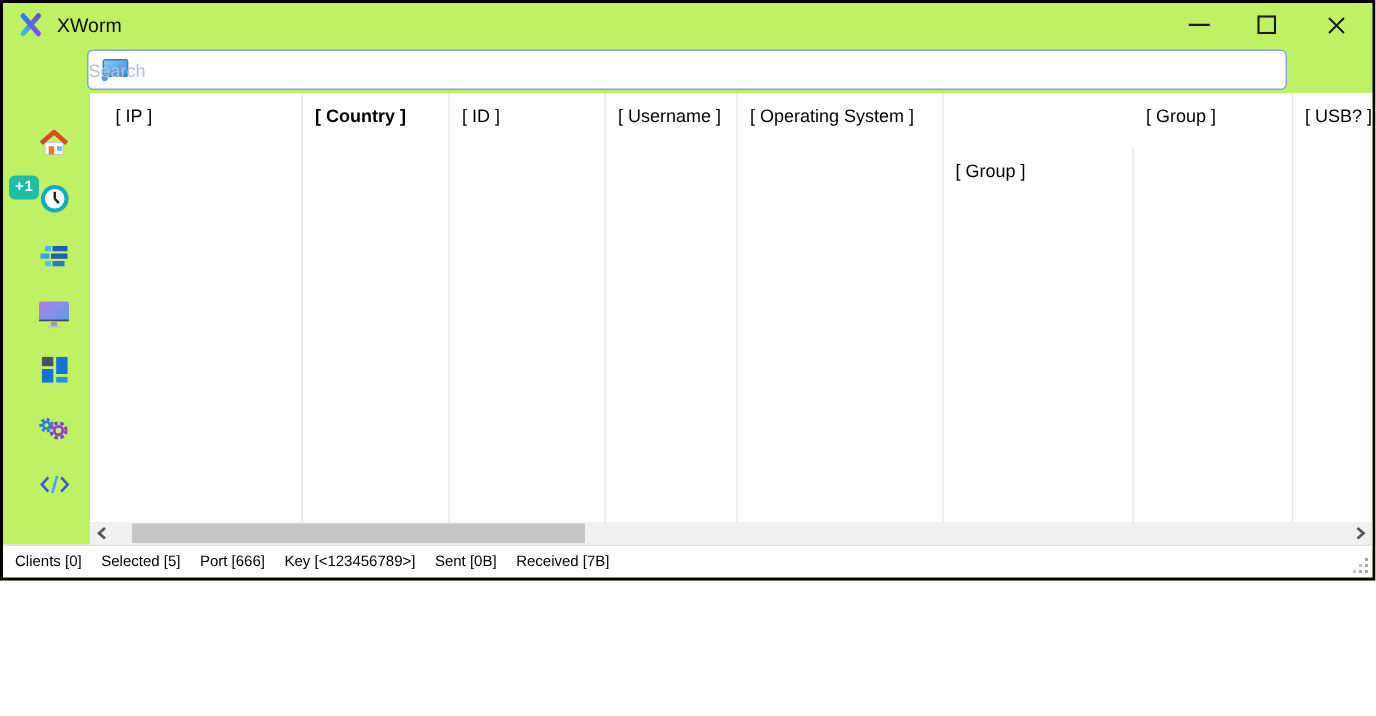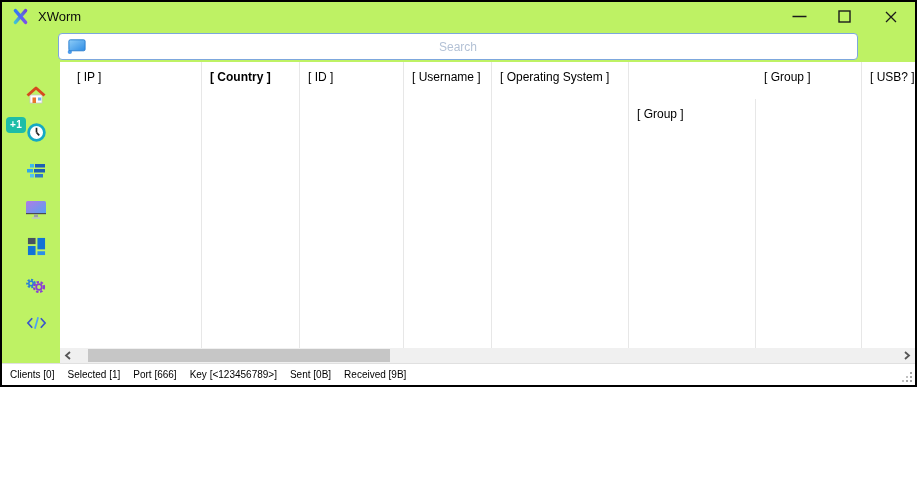--- a/index.html
+++ b/index.html
@@ -14,21 +14,21 @@
   .title-text { margin-left:9px; font-size:13px; color:#0a0a0a; }
   .controls { margin-left:auto; display:flex; align-self:stretch; }
   .ctrl { width:45px; display:flex; align-items:center; justify-content:center; cursor:default; }
   .ctrl:last-child { width:48px; }
 
   
   .search-row { height:31px; flex:0 0 31px; display:flex; align-items:center; padding-left:56px; }
   .search-box { position:relative; width:800px; height:27px; border:1px solid #7da7dd;
                 border-radius:4px; background:#fff; }
   .search-box input { position:absolute; inset:0; width:100%; height:100%; border:0; outline:0;
-                      background:transparent; text-align:center; font-size:12px;
+                      background:transparent; text-align:left; font-size:12px;
                       font-family:"Liberation Sans", sans-serif; color:#334; }
   .search-box input::placeholder { color:#b4c2d6; }
   .search-bubble { position:absolute; left:7px; top:4px; }
 
   
   .main { flex:1 1 auto; display:flex; min-height:0; }
   .sidebar { width:58px; flex:0 0 58px; padding-top:22px; padding-left:10px;
              display:flex; flex-direction:column; align-items:center; gap:17px; }
   .side-item { width:24px; height:21px; position:relative; display:flex;
                align-items:center; justify-content:center; cursor:pointer; }
@@ -223,25 +223,25 @@
             <path d="M2 1 L6 4.5 L2 8" stroke="#555" stroke-width="1.8" fill="none"></path>
           </svg>
         </div>
       </div>
     </div>
   </div>
 
   <div class="statusbar">
     <span id="status-items" style="display:flex;gap:13px;">
         <span class="status-item">Clients [0]</span>
-        <span class="status-item">Selected [1]</span>
+        <span class="status-item">Selected [5]</span>
         <span class="status-item">Port [666]</span>
         <span class="status-item">Key [&lt;123456789&gt;]</span>
         <span class="status-item">Sent [0B]</span>
-        <span class="status-item">Received [9B]</span>
+        <span class="status-item">Received [7B]</span>
       </span>
     <svg class="grip" width="13" height="13" viewBox="0 0 13 13">
       <rect x="10" y="2" width="2" height="2" fill="#a6a6a6"></rect>
       <rect x="10" y="6" width="2" height="2" fill="#a6a6a6"></rect>
       <rect x="6" y="6" width="2" height="2" fill="#c2c2c2"></rect>
       <rect x="10" y="10" width="2" height="2" fill="#a6a6a6"></rect>
       <rect x="6" y="10" width="2" height="2" fill="#a6a6a6"></rect>
       <rect x="2" y="10" width="2" height="2" fill="#c2c2c2"></rect>
     </svg>
   </div>

